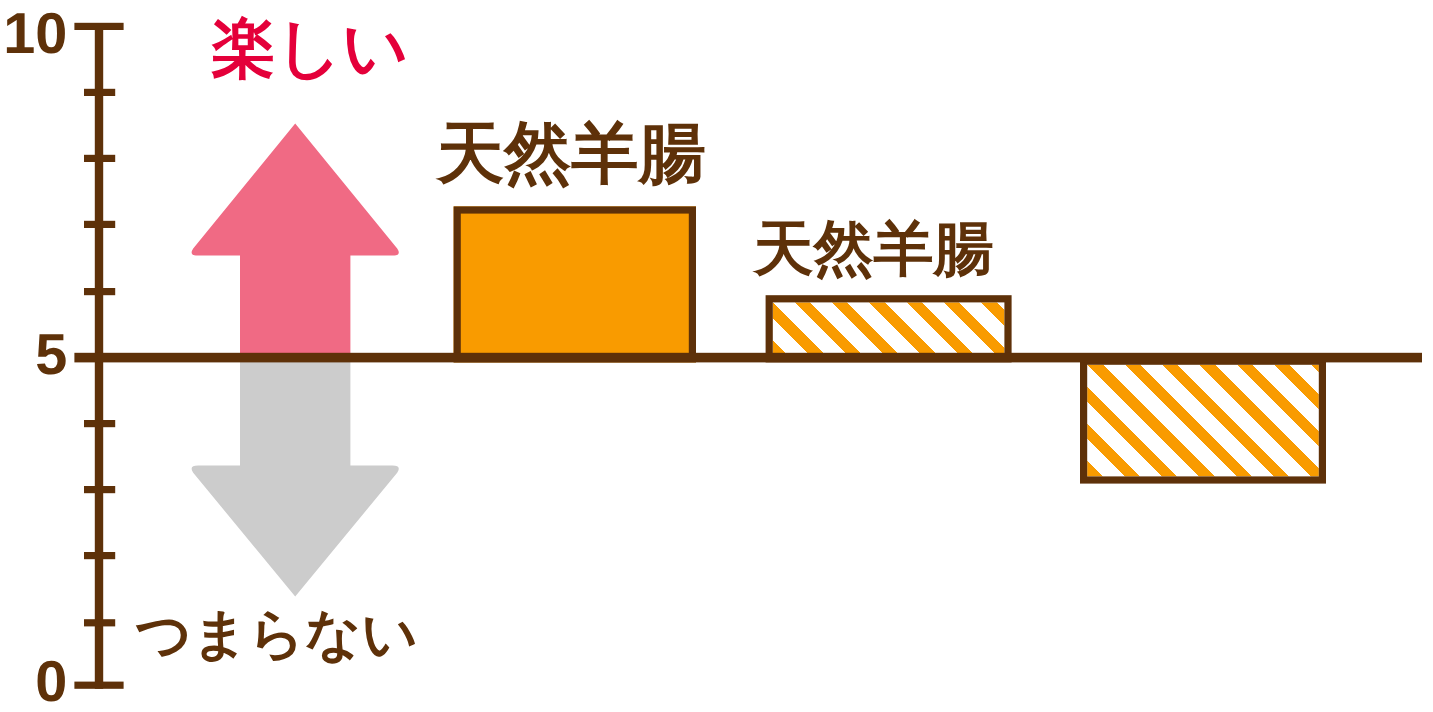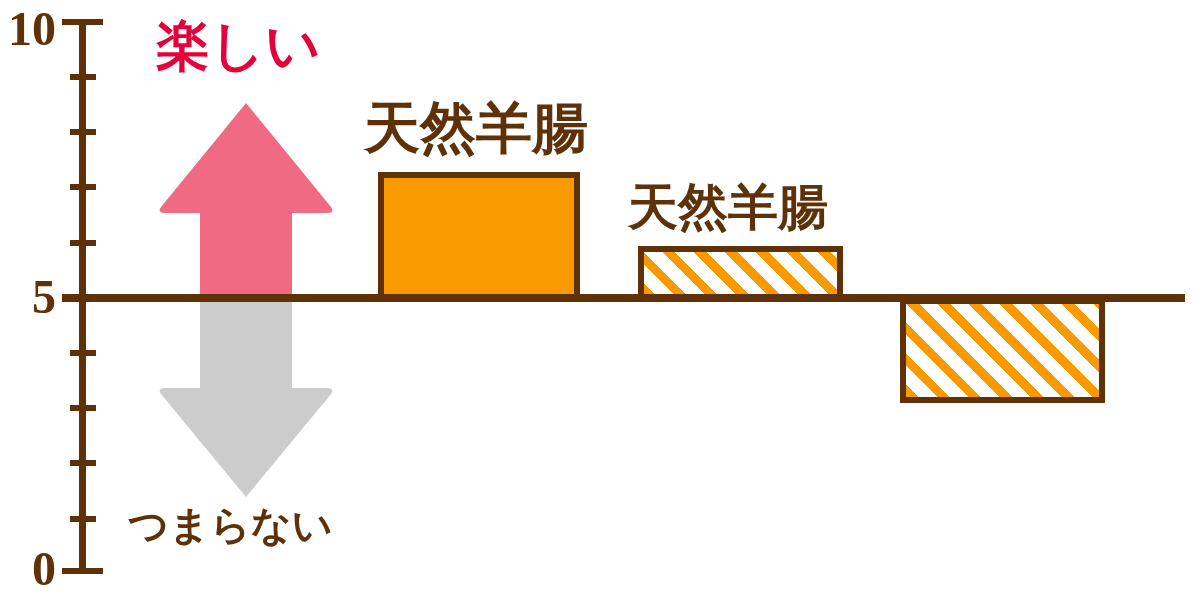--- a/index.html
+++ b/index.html
@@ -38,21 +38,21 @@
 
   .y-label {
     position: absolute;
     color: #5E3109;
     font-size: 48px;
     font-weight: 700;
     line-height: 1;
     text-align: right;
     width: 56px;
     left: 0px;
-    font-family: Liberation Serif, serif;
+    font-family: Liberation Sans, sans-serif;
   }
 
   
   .baseline {
     position: absolute;
     left: 62px;
     top: 294px;
     width: 1123px;
     height: 8px;
     background: #5E3109;
@@ -149,22 +149,22 @@
   </svg>
 
   <div class="bar solid" style="left:378px; top:172px; width:202px; height:130px;"></div>
 
   <div class="bar hatch" style="left:638px; top:246px; width:205px; height:56px;"></div>
 
   <div class="bar hatch" style="left:900px; top:298px; width:205px; height:105px;"></div>
 
   <div class="baseline"></div>
 
-  <div class="label crimson" style="left:156px; top:18px; font-size:54px;">楽しい</div>
+  <div class="label crimson" style="left:176px; top:18px; font-size:54px;font-family:Liberation Mono, monospace;">楽しい</div>
 
-  <div class="label brown" style="left:128px; top:505px; font-size:40px;">つまらない</div>
+  <div class="label brown" style="left:113px; top:505px; font-size:46px;">つまらない</div>
 
   <div class="label brown" style="left:364px; top:100px; font-size:56px;">天然羊腸</div>
 
   <div class="label brown" style="left:628px; top:182px; font-size:50px;">天然羊腸</div>
 
 
 </div>
 
 </body></html>

